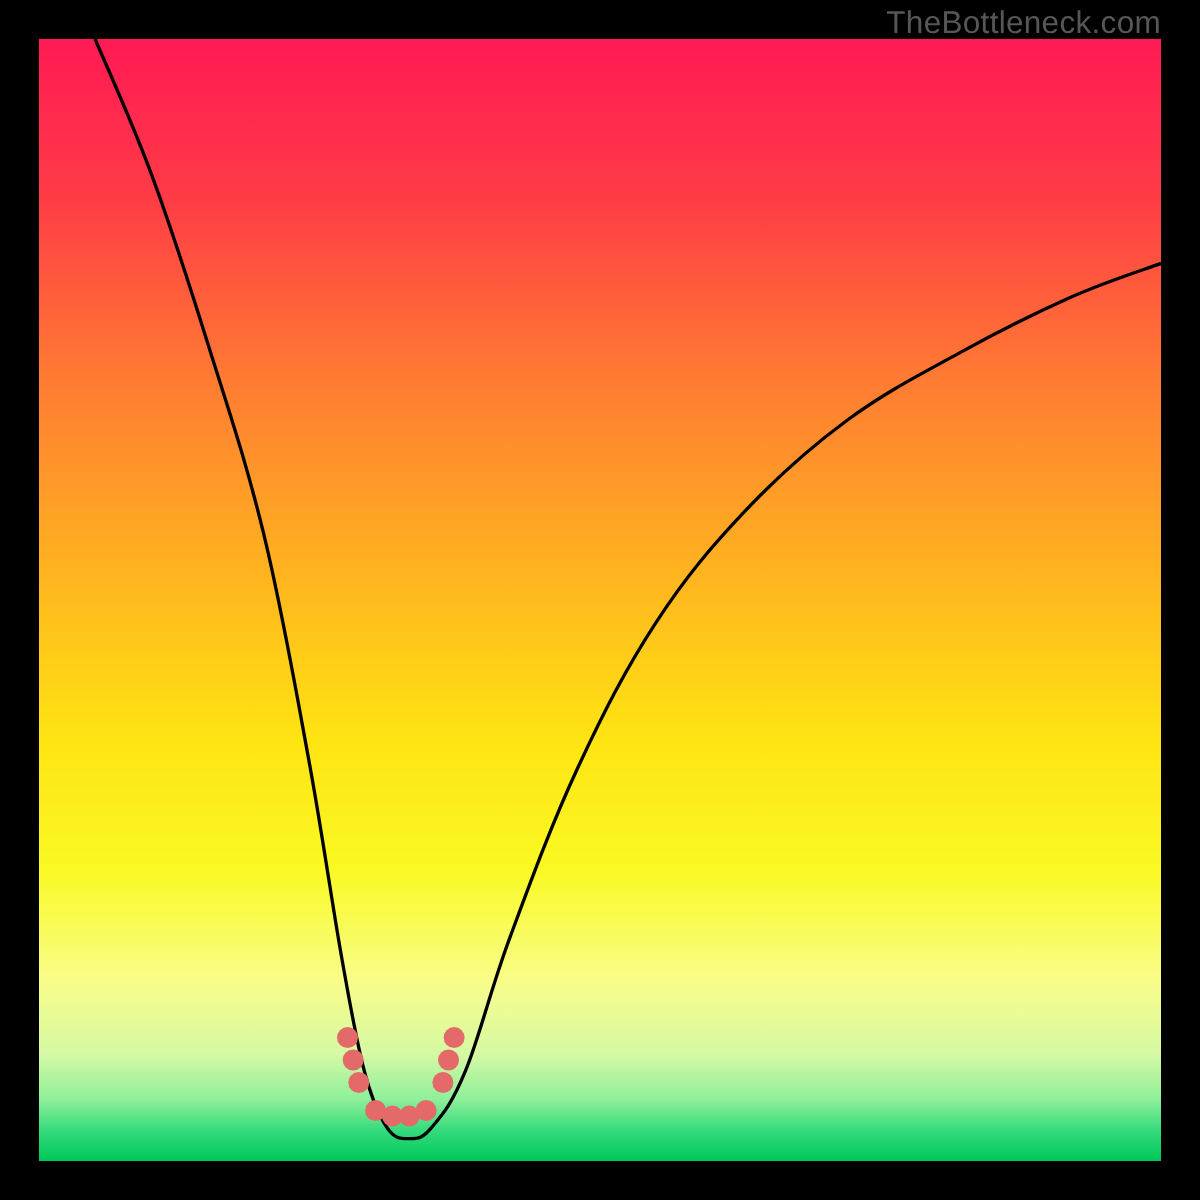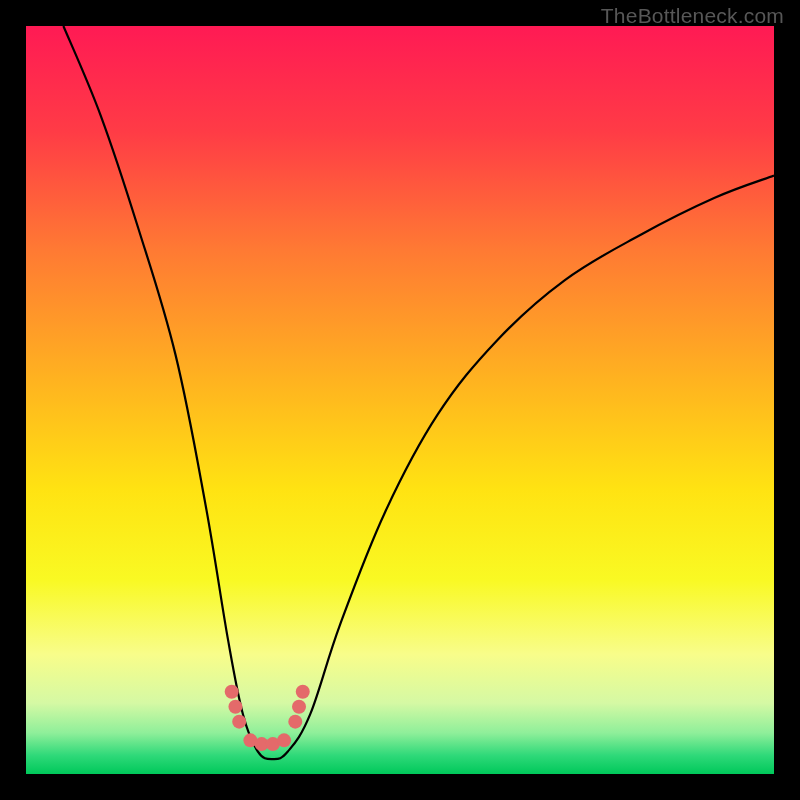--- a/index.html
+++ b/index.html
@@ -22,21 +22,21 @@
   .gradient {
     position: absolute;
     left: 0;
     top: 0;
     width: 100%;
     height: 100%;
   }
   .watermark {
     position: absolute;
     top: 4px;
-    right: 16px;
+    right: 26px;
     color: #575757;
     font-size: 21px;
     font-weight: 400;
     letter-spacing: 0.2px;
   }
   svg.curve {
     position: absolute;
     left: 0;
     top: 0;
     width: 100%;

